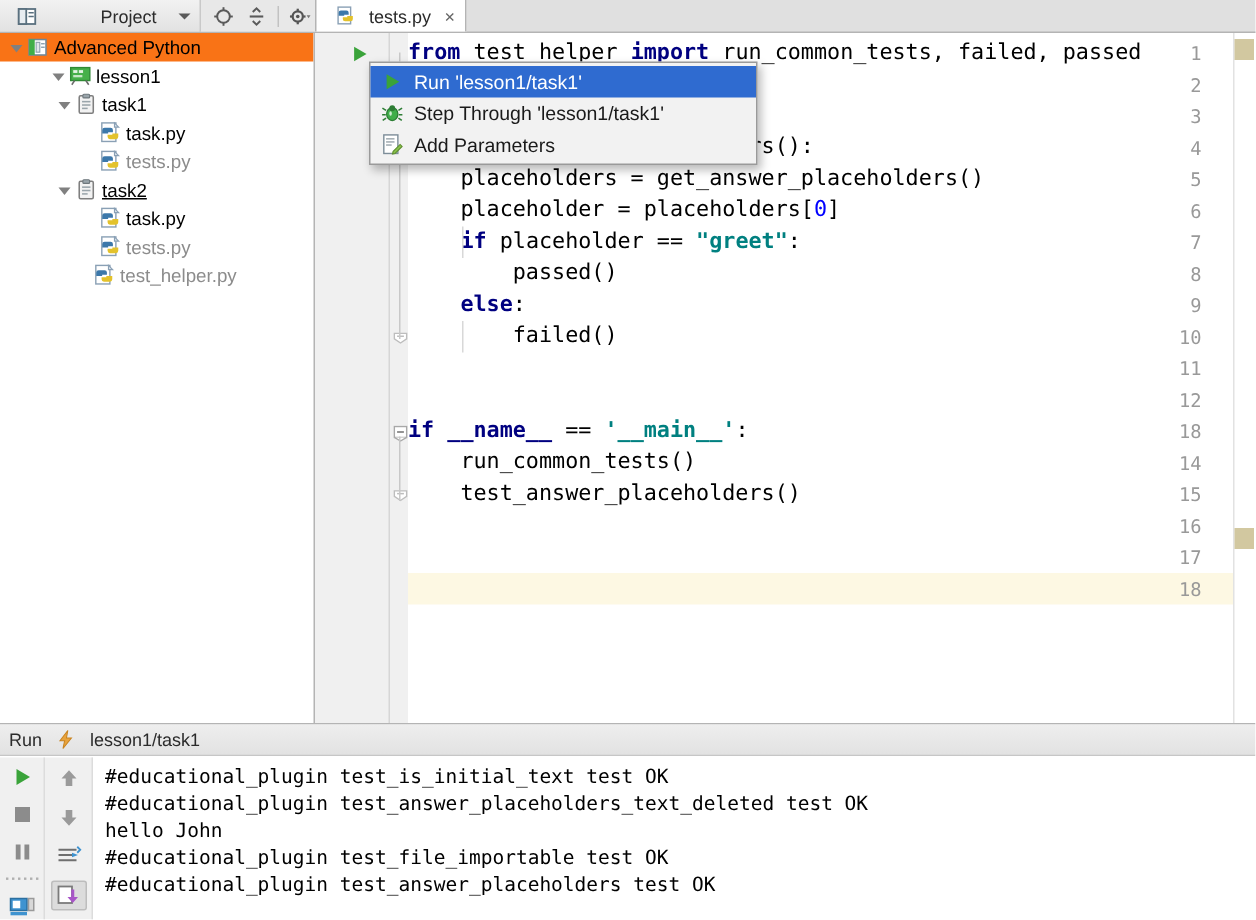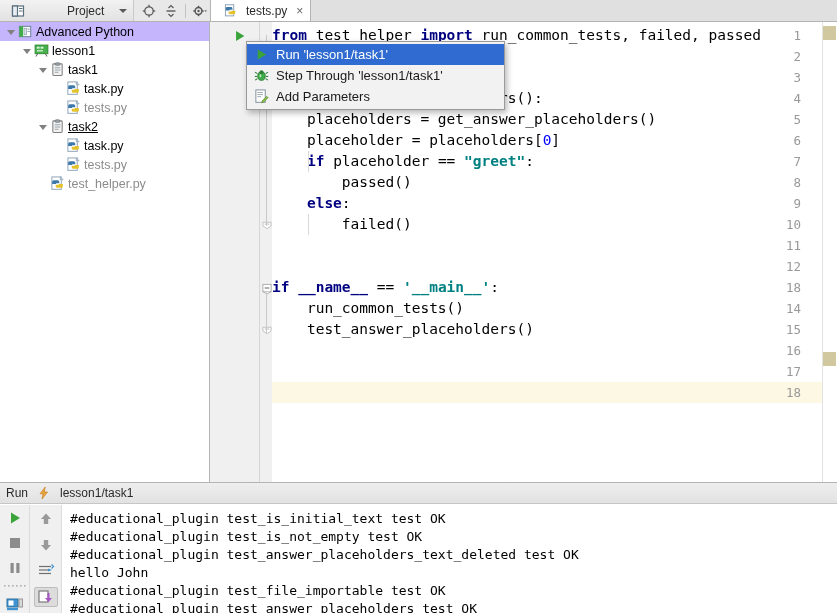--- a/index.html
+++ b/index.html
@@ -60,21 +60,21 @@
   
   .tree {
     position: absolute; left: 0; top: 22px; width: 210px; bottom: 131px;
     background: #ffffff; border-right: 1px solid #b4b4b4;
     overflow: hidden;
   }
   .trow {
     display: flex; align-items: center;
     height: 19px; padding-left: 4px; white-space: nowrap;
   }
-  .trow.sel { background: #c4b5fd; }
+  .trow.sel { background: #f97316; }
   .tw { display: inline-block; width: 13px; flex: 0 0 13px; text-align: center; }
   .tw i {
     display: inline-block; width: 0; height: 0;
     border-left: 4px solid transparent; border-right: 4px solid transparent;
     border-top: 5px solid #808080; vertical-align: middle;
   }
   .ticon { flex: 0 0 16px; width: 16px; height: 16px; margin-right: 3px;
            display: flex; align-items: center; justify-content: center; }
   .tlbl { font-size: 12.5px; color: #000000; }
   .tlbl.dim { color: #8c8c8c; }
@@ -255,21 +255,21 @@
           <svg width="15" height="15" viewBox="0 0 16 16">
             <rect x="1.5" y="2.5" width="12" height="11" fill="#ffffff" stroke="#6f8799" stroke-width="1.1"></rect>
             <rect x="1.5" y="2.5" width="4" height="11" fill="#3fae49"></rect>
             <rect x="6.5" y="4.5" width="2.6" height="7" fill="#dfe6ea" stroke="#8ca0ae" stroke-width="0.8"></rect>
             <rect x="10" y="5" width="2.6" height="1" fill="#8ca0ae"></rect>
             <rect x="10" y="7.5" width="2.6" height="1" fill="#8ca0ae"></rect>
           </svg>
         </span>
         <span class="tlbl">Advanced Python</span>
       </div>
-      <div class="trow" style="padding-left: 20px;">
+      <div class="trow" style="padding-left: 32px;">
         <span class="tw"><i></i></span>
         <span class="ticon">
           <svg width="15" height="15" viewBox="0 0 16 16">
             <rect x="1.2" y="2.2" width="13.6" height="9.2" fill="#46b04a" stroke="#2f8a35" stroke-width="1"></rect>
             <rect x="3" y="4" width="3" height="2" fill="#ffffff" opacity=".85"></rect>
             <rect x="7" y="4" width="3" height="2" fill="#ffffff" opacity=".85"></rect>
             <rect x="3" y="7.5" width="6.5" height="1.6" fill="#ffffff" opacity=".7"></rect>
             <path d="M4 11.4 L2 14.4 M12 11.4 L14 14.4" stroke="#6b6b6b" stroke-width="1.1"></path>
           </svg>
         </span>
@@ -346,21 +346,21 @@
         <span class="ticon">
           <svg width="15" height="15" viewBox="0 0 16 16">
             <rect x="2" y="1" width="10" height="13.2" fill="#ffffff" stroke="#8aa0b5" stroke-width="1"></rect>
             <path d="M11 1 v3 h3 Z" fill="#d8e2ea" stroke="#8aa0b5" stroke-width="0.8"></path>
             <path d="M4 4.4 h4.2 a1.7 1.7 0 0 1 1.7 1.7 v1.5 H6.5 v0.9 H2.3 V6.1 A1.7 1.7 0 0 1 4 4.4z" fill="#3c78aa"></path>
             <path d="M12 12.6 H7.8 a1.7 1.7 0 0 1 -1.7 -1.7 V9.4 H9.5 V8.5 h4.2 v2.4 A1.7 1.7 0 0 1 12 12.6z" fill="#e3c22c"></path>
           </svg>
         </span>
         <span class="tlbl dim">tests.py</span>
       </div>
-      <div class="trow" style="padding-left: 36px; align-items: center;">
+      <div class="trow" style="padding-left: 48px; align-items: center;">
         <span class="tw"></span>
         <span class="ticon">
           <svg width="15" height="15" viewBox="0 0 16 16">
             <rect x="2" y="1" width="10" height="13.2" fill="#ffffff" stroke="#8aa0b5" stroke-width="1"></rect>
             <path d="M11 1 v3 h3 Z" fill="#d8e2ea" stroke="#8aa0b5" stroke-width="0.8"></path>
             <path d="M4 4.4 h4.2 a1.7 1.7 0 0 1 1.7 1.7 v1.5 H6.5 v0.9 H2.3 V6.1 A1.7 1.7 0 0 1 4 4.4z" fill="#3c78aa"></path>
             <path d="M12 12.6 H7.8 a1.7 1.7 0 0 1 -1.7 -1.7 V9.4 H9.5 V8.5 h4.2 v2.4 A1.7 1.7 0 0 1 12 12.6z" fill="#e3c22c"></path>
           </svg>
         </span>
         <span class="tlbl dim">test_helper.py</span>
@@ -561,21 +561,20 @@
         </span>
         <span class="rti pressed">
           <svg width="18" height="16" viewBox="0 0 18 16">
             <rect x="2" y="2" width="9" height="11" fill="#ffffff" stroke="#7a7a7a" stroke-width="1.2"></rect>
             <path d="M12.5 4 V9 H15 L11.5 13 L8 9 H10.5 V4 Z" fill="#a855c8"></path>
           </svg>
         </span>
       </div>
       <div class="console" id="console">
           <div class="cout">#educational_plugin test_is_initial_text test OK</div>
-          <div class="cout">#educational_plugin test_is_not_empty test OK</div>
           <div class="cout">#educational_plugin test_answer_placeholders_text_deleted test OK</div>
           <div class="cout">hello John</div>
           <div class="cout">#educational_plugin test_file_importable test OK</div>
           <div class="cout">#educational_plugin test_answer_placeholders test OK</div>
         </div>
     </div>
   </div>
 
 </div>
 

